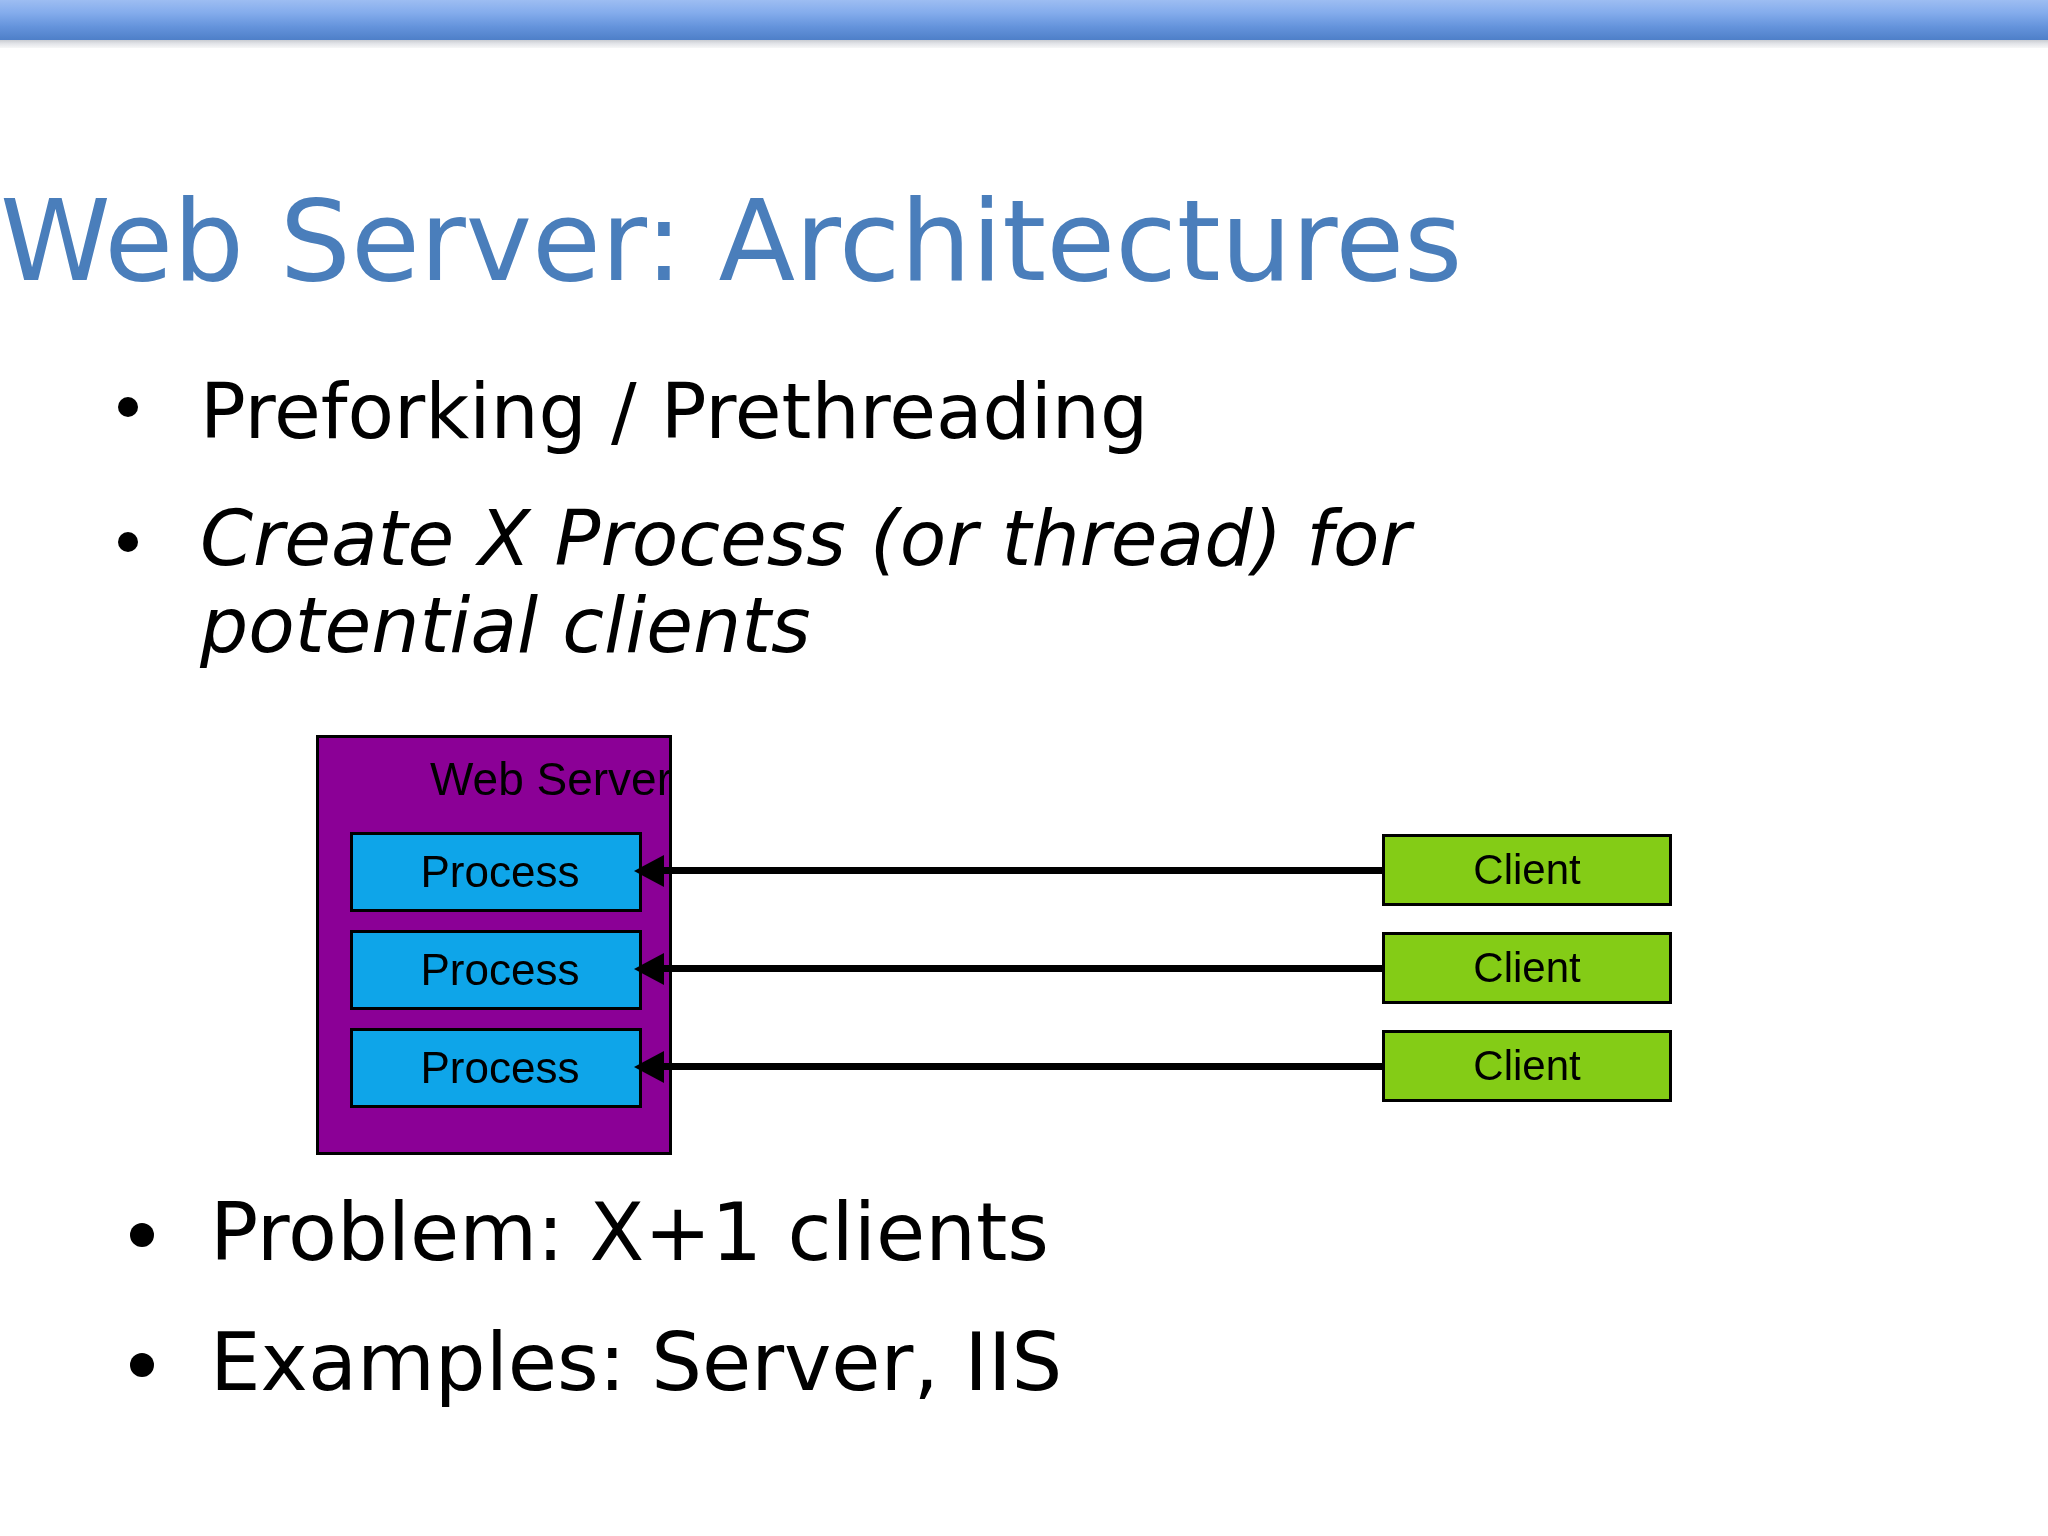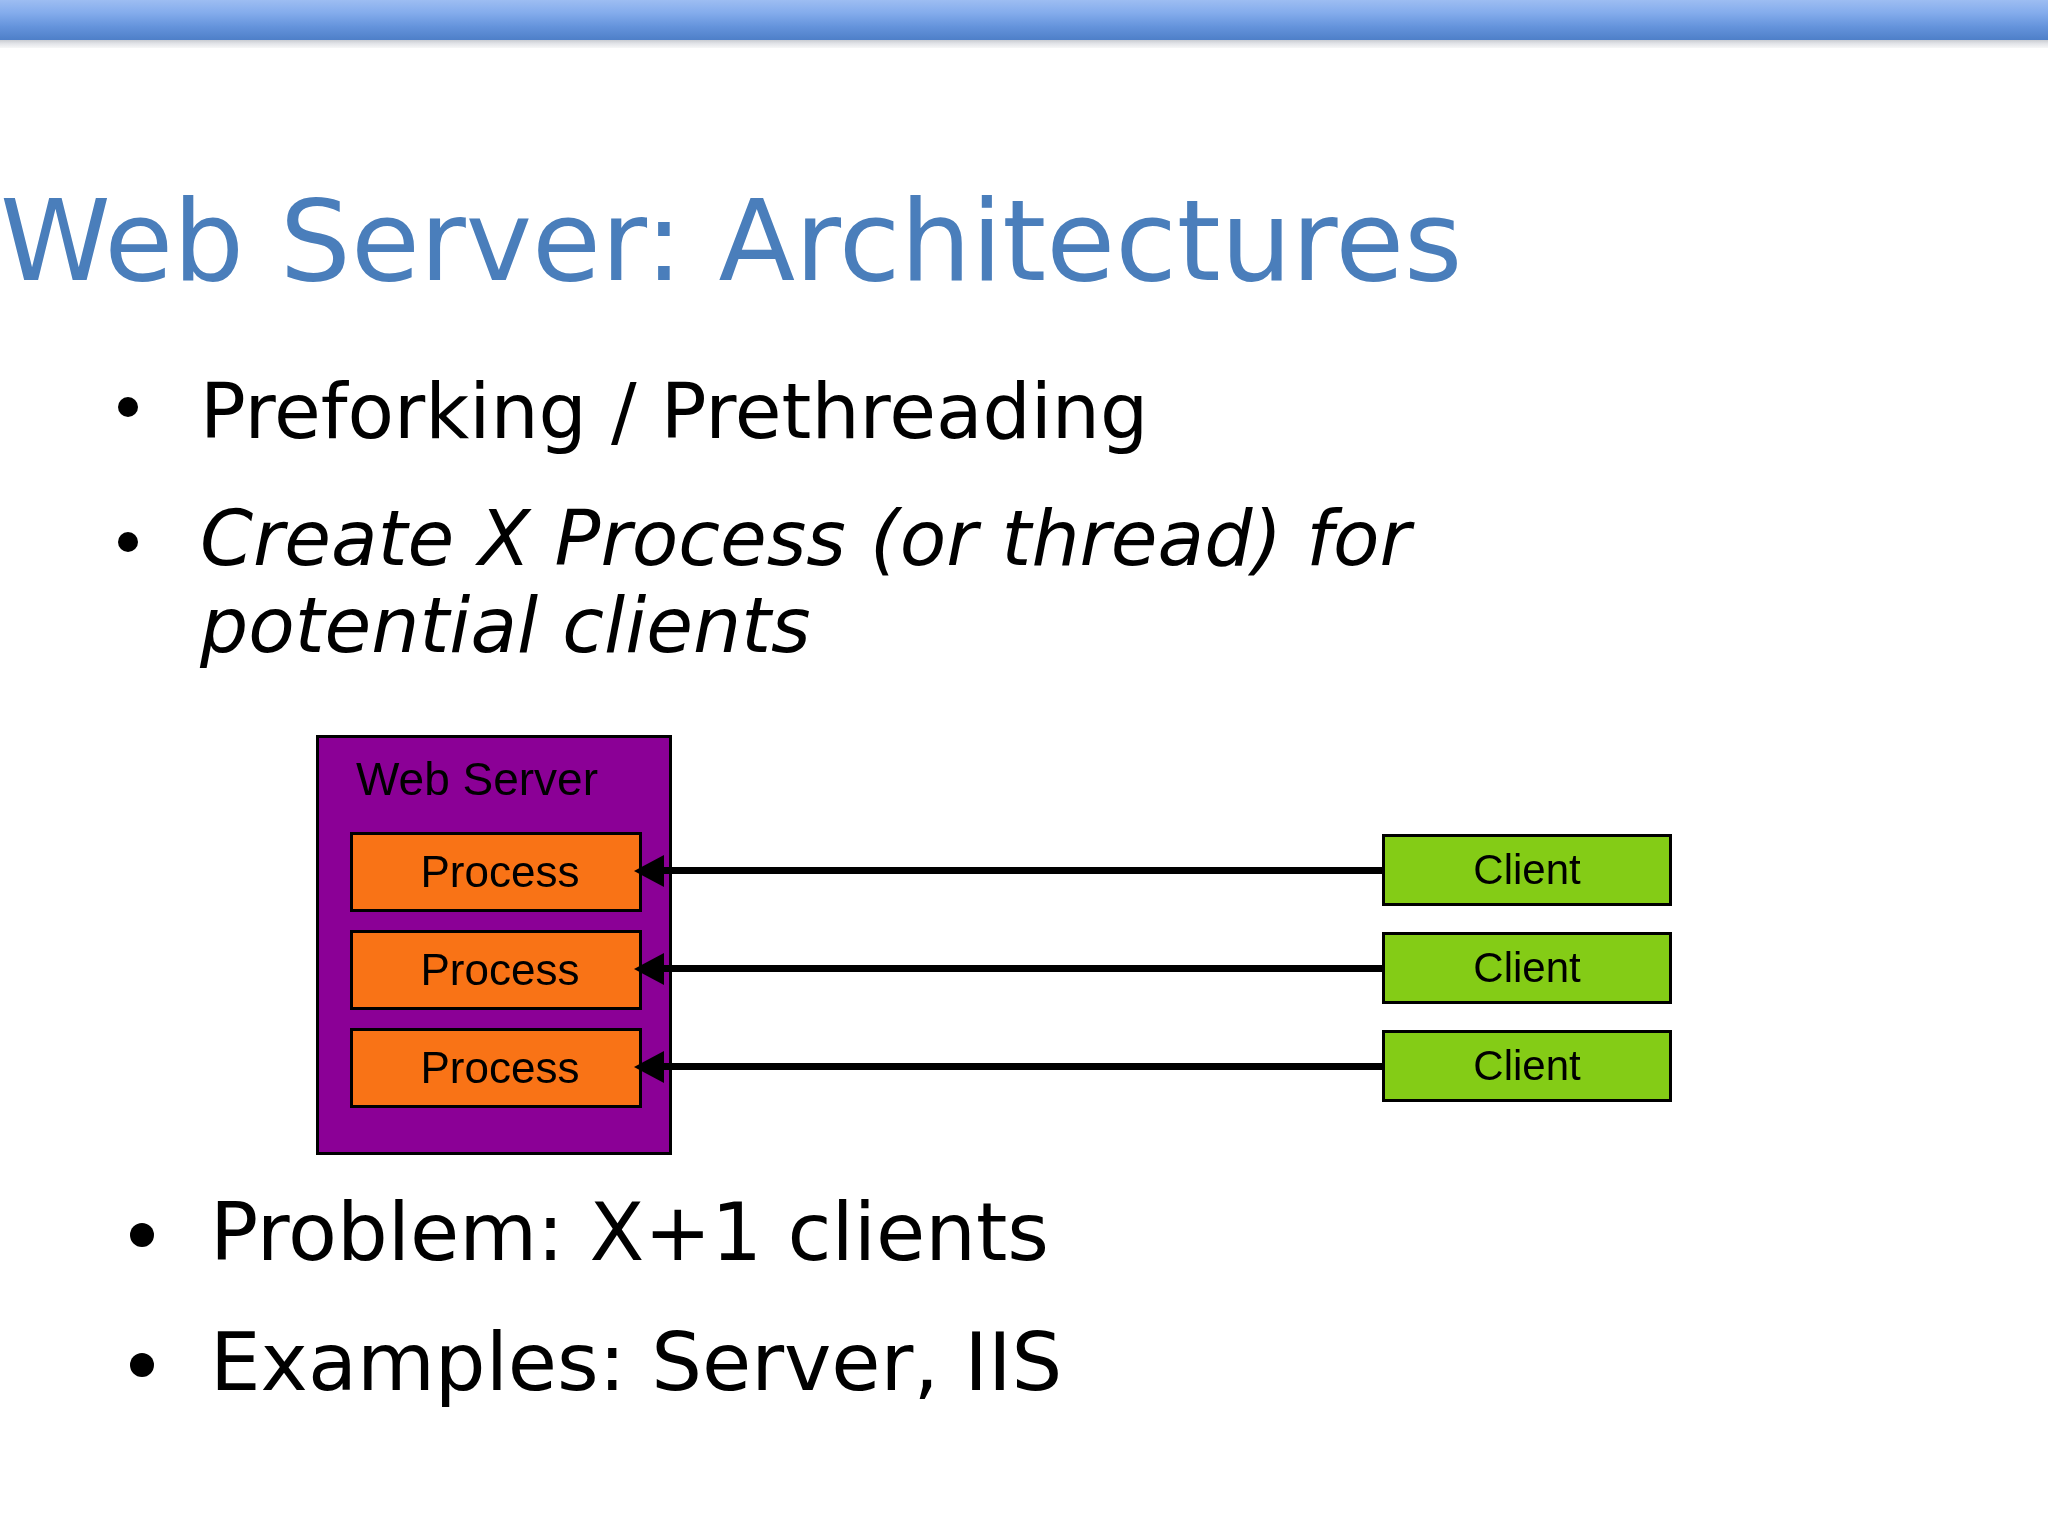--- a/index.html
+++ b/index.html
@@ -98,33 +98,32 @@
     height: 420px;
     background: #8B0096;
     border: 3px solid #000000;
     box-sizing: border-box;
   }
   #server-label {
     position: absolute;
     left: 316px;
     top: 752px;
     width: 356px;
-    text-align: left;
+    text-align: right;
     font-size: 46px;
     color: #000000;
     font-family: "Liberation Sans", sans-serif;
-    padding-left: 40px;
   }
 
   .process-box {
     position: absolute;
     left: 350px;
     width: 292px;
     height: 80px;
-    background: #f97316;
+    background: #0ea5e9;
     border: 3px solid #000000;
     box-sizing: border-box;
     display: flex;
     align-items: center;
     justify-content: center;
     font-size: 44px;
     color: #000000;
     font-family: "Liberation Sans", sans-serif;
     padding-left: 8px;
   }

